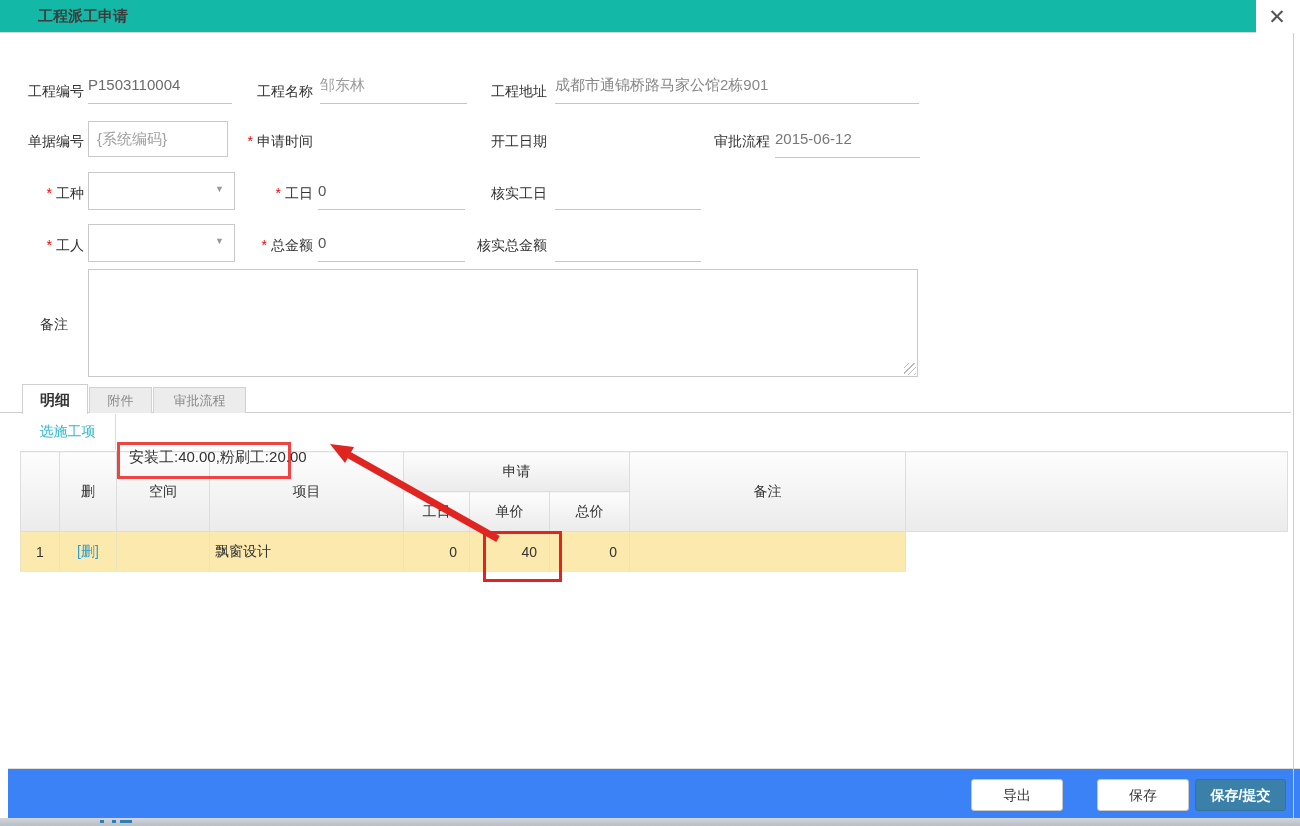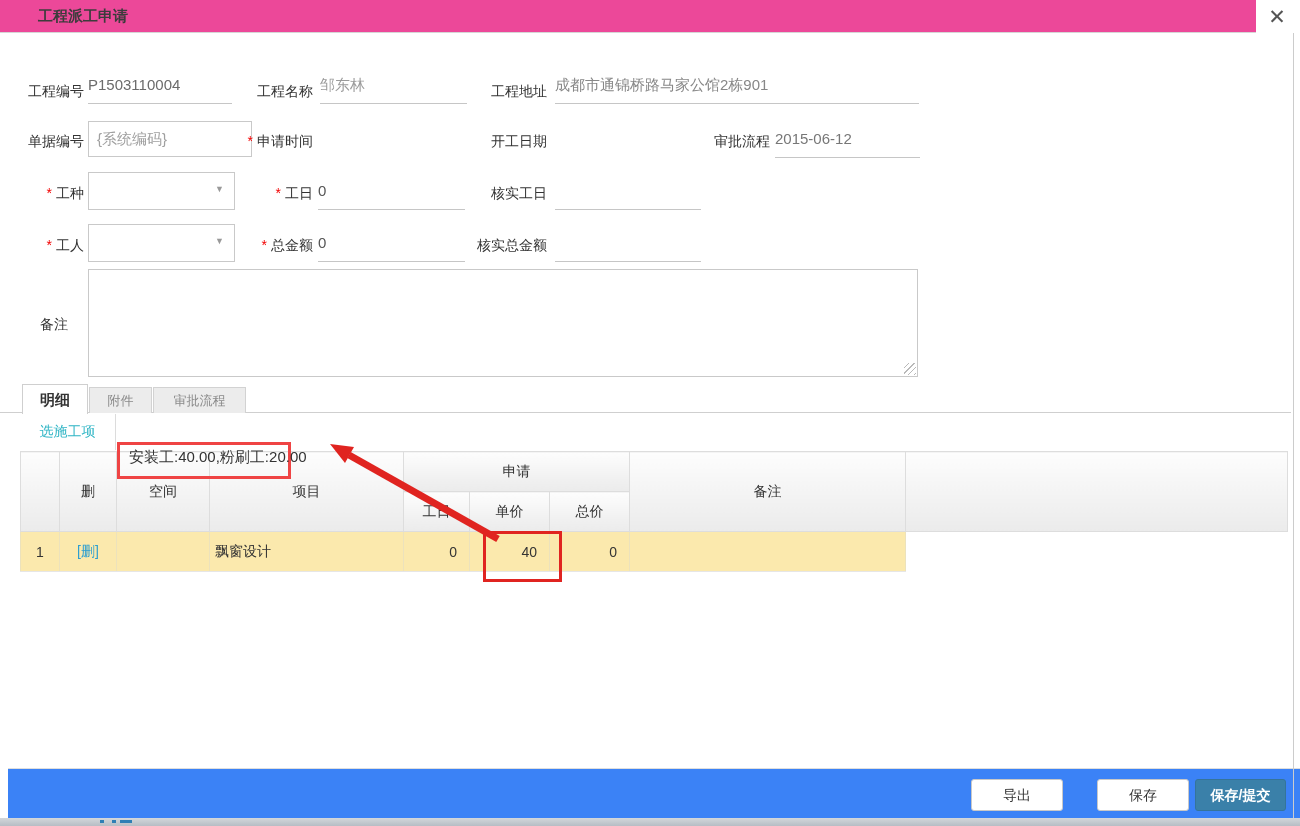--- a/index.html
+++ b/index.html
@@ -2,21 +2,21 @@
 <html><head>
 <meta charset="utf-8">
 <style>
   * { margin:0; padding:0; box-sizing:border-box; }
   html,body { width:1300px; height:826px; }
   body { font-family:"Liberation Sans","DejaVu Sans",sans-serif; background:#fff; }
   .dialog { position:relative; width:1300px; height:826px; background:#fff; overflow:hidden; }
 
   
   .titlebar { position:absolute; left:0; top:0; width:1256px; height:33px;
-              background:#ec4899; border-bottom:1px solid #d6d6d6; }
+              background:#14b8a6; border-bottom:1px solid #d6d6d6; }
   .titlebar .title { position:absolute; left:38px; top:7px; font-size:15px; font-weight:700; color:#3c3c3c; }
   .close-btn { position:absolute; left:1262px; top:3px; width:30px; height:28px;
                font-size:21px; color:#555; text-align:center; line-height:28px; cursor:pointer; }
 
   
   .lbl { position:absolute; height:22px; line-height:22px; font-size:14px; color:#333; text-align:right; white-space:nowrap; }
   .req { color:#f20000; margin-right:4px; font-size:14px; }
   .ro-val { position:absolute; height:32px; line-height:26px; font-size:15px; border-bottom:1px solid #c6c6c6; white-space:nowrap; overflow:hidden; }
   .u-val  { position:absolute; height:32px; line-height:26px; font-size:15px; color:#555; border-bottom:1px solid #c6c6c6; white-space:nowrap; }
   .box-val { position:absolute; height:36px; line-height:34px; font-size:15px; color:#555;
@@ -87,21 +87,21 @@
   <div class="close-btn">✕</div>
 
   <div class="lbl" style="left:14px;top:80px;width:70px;">工程编号</div>
   <div class="ro-val gray1" style="left:88px;top:72px;width:144px;">P1503110004</div>
   <div class="lbl" style="left:230px;top:80px;width:83px;">工程名称</div>
   <div class="ro-val gray2" style="left:320px;top:72px;width:147px;">邹东林</div>
   <div class="lbl" style="left:455px;top:80px;width:92px;">工程地址</div>
   <div class="ro-val gray3" style="left:555px;top:72px;width:364px;">成都市通锦桥路马家公馆2栋901</div>
 
   <div class="lbl" style="left:14px;top:130px;width:70px;">单据编号</div>
-  <div class="box-val placeholder" style="left:88px;top:121px;width:164px;">{系统编码}</div>
+  <div class="box-val placeholder" style="left:88px;top:121px;width:140px;">{系统编码}</div>
   <div class="lbl" style="left:228px;top:130px;width:85px;"><span class="req">*</span><span>申请时间</span></div>
   <div class="lbl" style="left:455px;top:130px;width:92px;">开工日期</div>
   <div class="lbl" style="left:690px;top:130px;width:80px;">审批流程</div>
   <div class="ro-val gray4" style="left:775px;top:126px;width:145px;">2015-06-12</div>
 
   <div class="lbl" style="left:14px;top:182px;width:70px;"><span class="req">*</span><span>工种</span></div>
   <div class="selectbox" style="left:88px;top:172px;width:147px;">
       <span class="caret" style="font-size:9px;">▼</span>
     </div>
   <div class="lbl" style="left:228px;top:182px;width:85px;"><span class="req">*</span><span>工日</span></div>

